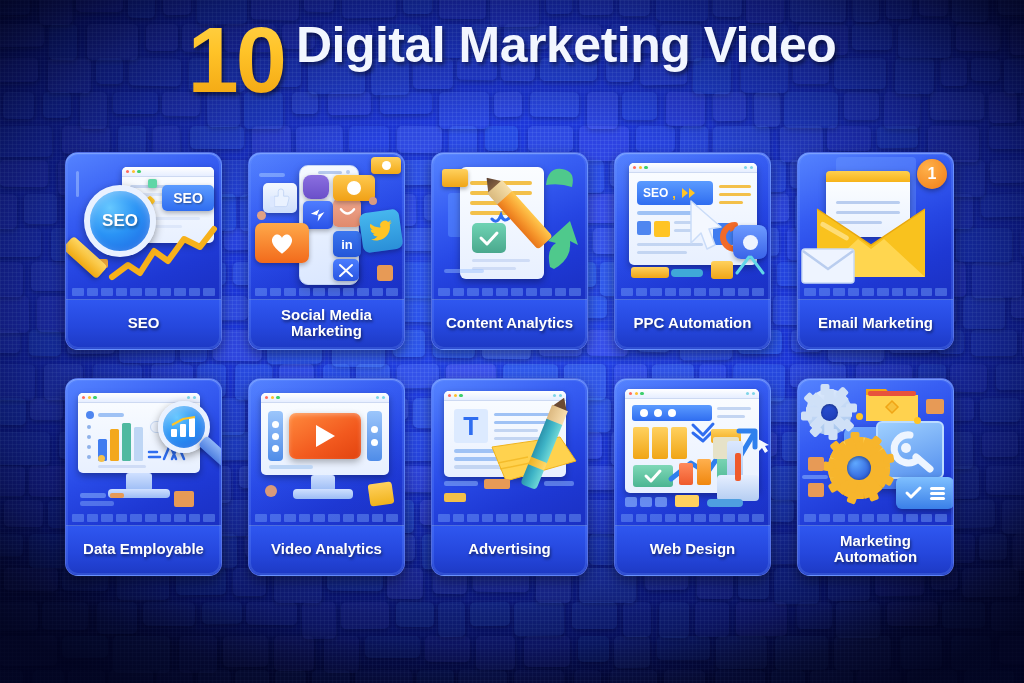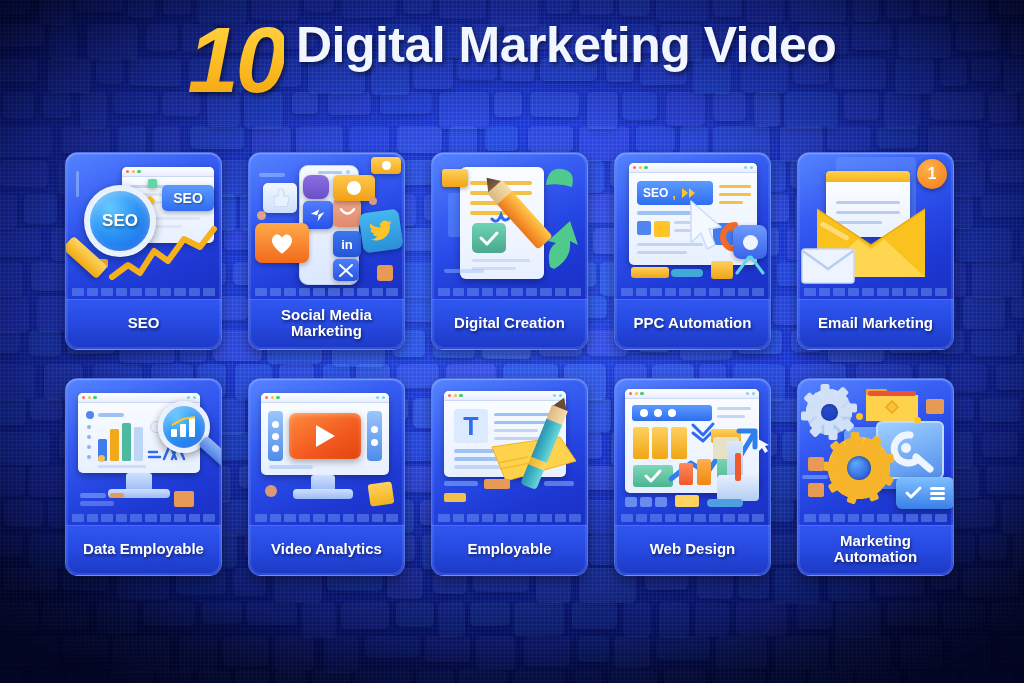--- a/index.html
+++ b/index.html
@@ -47,21 +47,20 @@
     gap:12px;
   }
   .big-num {
     font-size:92px; font-weight:bold; line-height:.92;
     background:linear-gradient(180deg,#FFD34A 0%,#FFC328 42%,#F2A511 100%);
     -webkit-background-clip:text; background-clip:text; color:transparent;
     -webkit-text-fill-color:transparent;
     filter:drop-shadow(2px 3px 2px rgba(0,0,0,.45));
     letter-spacing:-3px;
     padding-top:4px;
-    font-style:italic;
   }
   .title-block { text-align:left; padding-top:6px; }
   .title-main {
     font-size:50px; font-weight:bold; color:#f2f6ff; line-height:1.02;
     text-shadow:2px 3px 4px rgba(0,0,0,.45);
     letter-spacing:-.5px; white-space:nowrap;
   }
   .title-sub {
     font-size:27px; color:#e3ecff; line-height:1.15; margin-top:4px;
     text-shadow:1px 2px 3px rgba(0,0,0,.45);
@@ -827,21 +826,21 @@
             <b></b>
             <b></b>
             <b></b>
             <b></b>
             <b></b>
             <b></b>
             <b></b>
           </div>
       </div>
       <div class="label">
-        <span>Digital Creation</span>
+        <span>Content Analytics</span>
       </div>
     </div>
 
     <div class="card">
       <div class="art">
         <div class="art-inner"></div>
         <div class="win" style="left:14px;top:10px;width:128px;height:102px;">
           <div class="bar">
               <i style="background:#ff6b5e"></i>
               <i style="background:#ffc02e"></i>
@@ -1102,21 +1101,21 @@
             <b></b>
             <b></b>
             <b></b>
             <b></b>
             <b></b>
             <b></b>
             <b></b>
           </div>
       </div>
       <div class="label">
-        <span>Employable</span>
+        <span>Advertising</span>
       </div>
     </div>
 
     <div class="card">
       <div class="art">
         <div class="art-inner"></div>
         <div class="win" style="left:10px;top:10px;width:134px;height:104px;">
           <div class="bar">
               <i style="background:#ff6b5e"></i>
               <i style="background:#ffc02e"></i>

